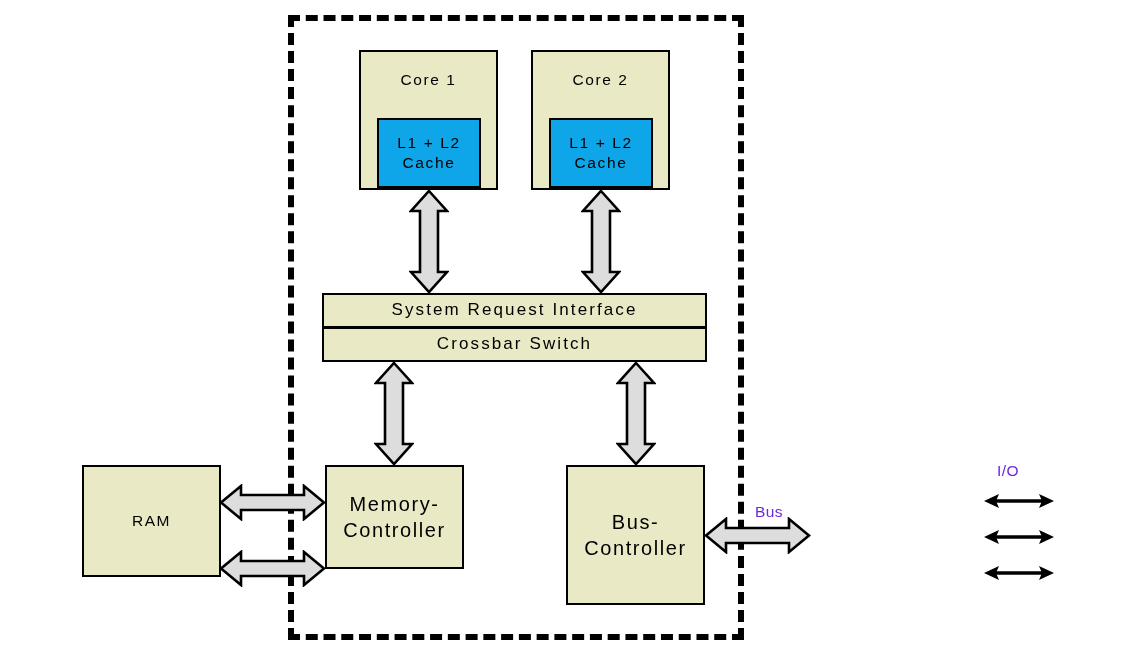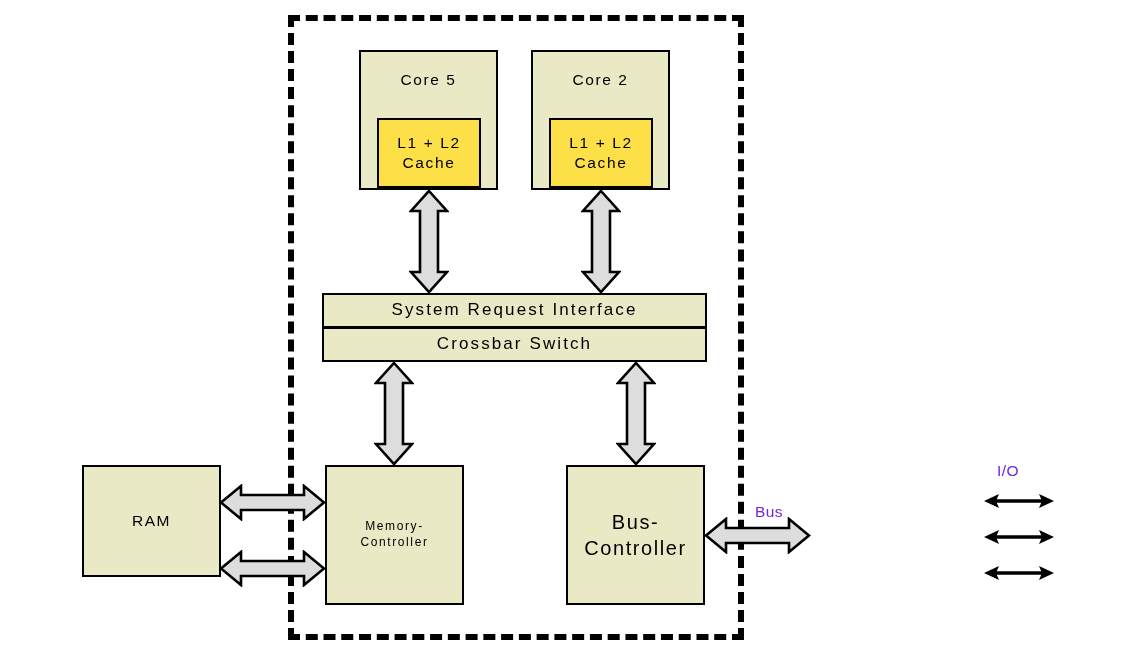--- a/index.html
+++ b/index.html
@@ -22,21 +22,21 @@
     border: 2px solid #000000;
     background: #E9E9C6;
     display: flex;
     align-items: center;
     justify-content: center;
     text-align: center;
     color: #000000;
     letter-spacing: 1.6px;
     line-height: 1.32;
   }
-  .box.white { background: #fde047; justify-content: center; }
+  .box.white { background: #0ea5e9; justify-content: center; }
 
   
   #die-boundary {
     position: absolute;
     left: 288px;
     top: 15px;
     width: 456px;
     height: 625px;
     box-sizing: border-box;
     border: 6px dashed #000000;
@@ -55,21 +55,21 @@
     text-align: center;
   }
   #cache1 { left: 377px; top: 118px; width: 104px; height: 70px; }
   #cache2 { left: 549px; top: 118px; width: 104px; height: 70px; }
   .cache-text { font-size: 15.5px; letter-spacing: 1.6px; }
 
   #sri      { left: 322px; top: 293px; width: 385px; height: 35px; font-size: 17px; letter-spacing: 2.1px; }
   #crossbar { left: 322px; top: 327px; width: 385px; height: 35px; font-size: 17px; letter-spacing: 2.1px; }
 
   #ram        { left: 82px;  top: 465px; width: 139px; height: 112px; font-size: 15.5px; }
-  #memctrl    { left: 325px; top: 465px; width: 139px; height: 140px; font-size: 12px; }
+  #memctrl    { left: 325px; top: 465px; width: 139px; height: 104px; font-size: 20px; }
   #busctrl    { left: 566px; top: 465px; width: 139px; height: 140px; font-size: 20px; }
   #chipsatz   { left: 809px; top: 465px; width: 174px; height: 140px; font-size: 15.5px; }
 
   
   .arrow { position: absolute; }
   .arrow svg { display: block; }
 
   #arrow-core1-sri { left: 409px; top: 189px; }
   #arrow-core2-sri { left: 581px; top: 189px; }
   #arrow-cb-mem    { left: 374px; top: 361px; }
@@ -94,21 +94,21 @@
   #io-label  { left: 997px; top: 462px; }
 </style>
 </head>
 <body>
 
 <div id="stage">
 
   <div id="die-boundary"></div>
 
   <div class="box" id="core1">
-    <span id="core1-label">Core 5</span>
+    <span id="core1-label">Core 1</span>
   </div>
   <div class="box white" id="cache1">
     <span class="cache-text"><span>L1 + L2</span><br><span>Cache</span></span>
   </div>
 
   <div class="box" id="core2">
     <span id="core2-label">Core 2</span>
   </div>
   <div class="box white" id="cache2">
     <span class="cache-text"><span>L1 + L2</span><br><span>Cache</span></span>

